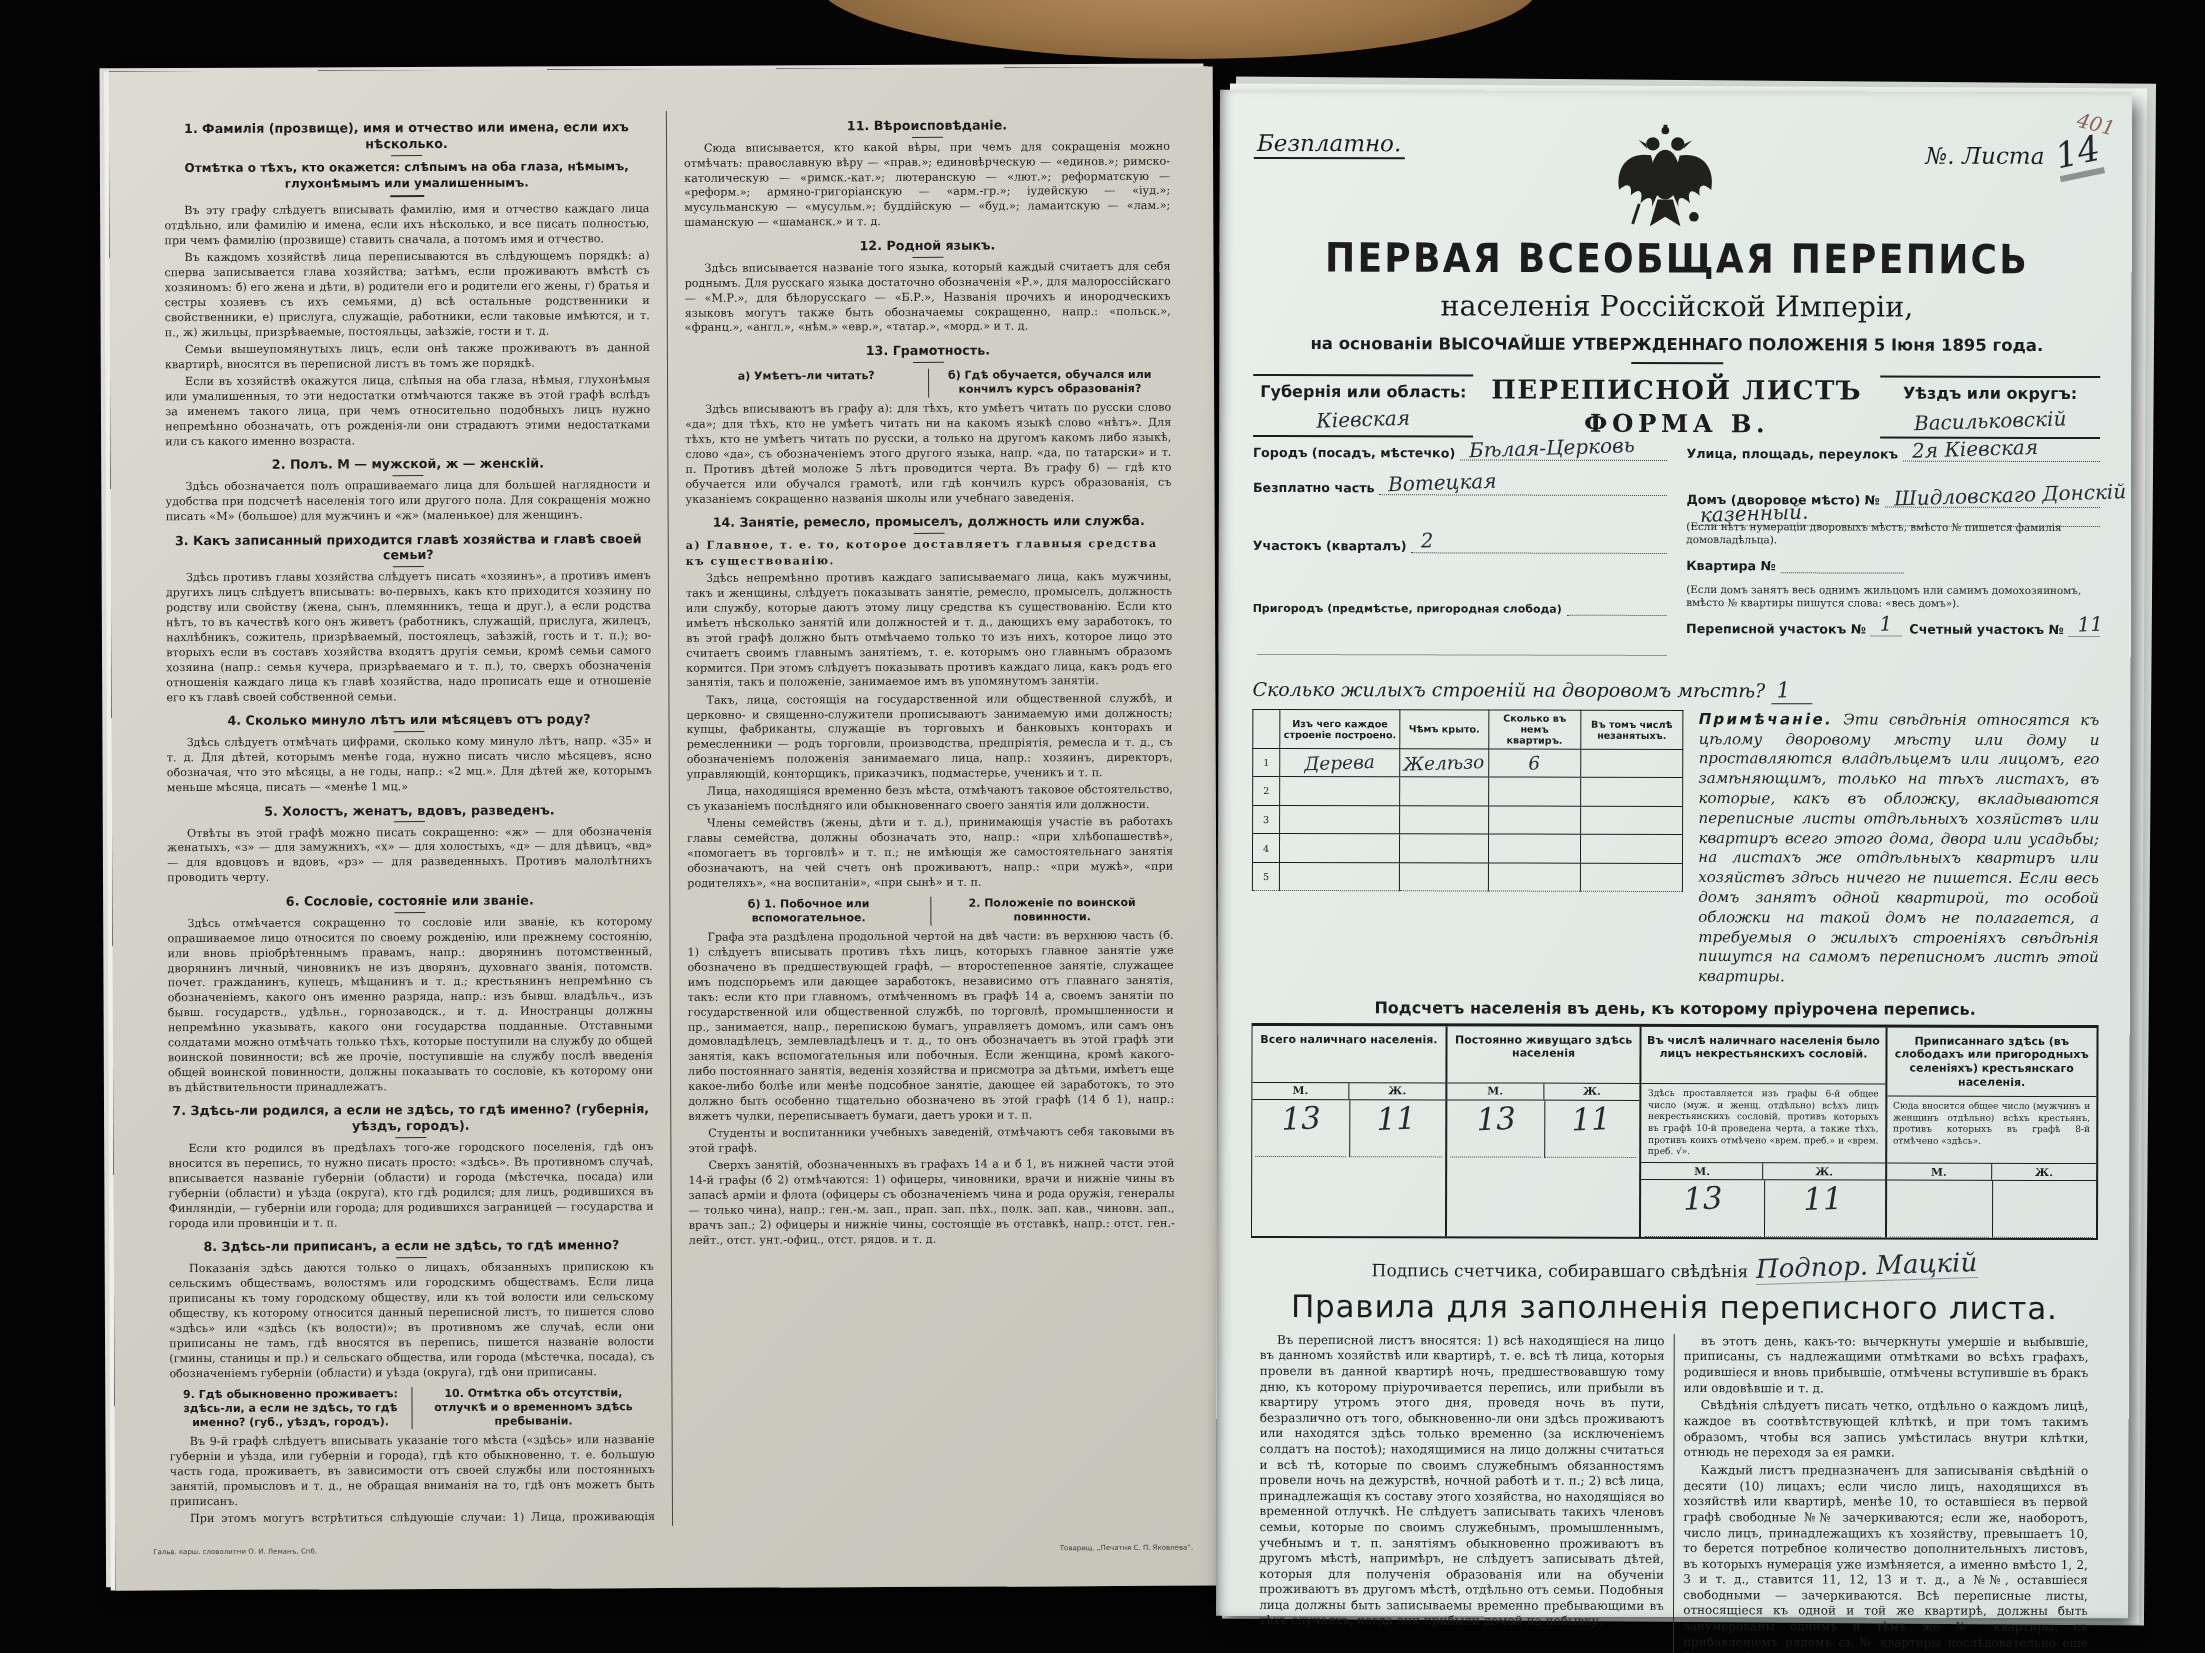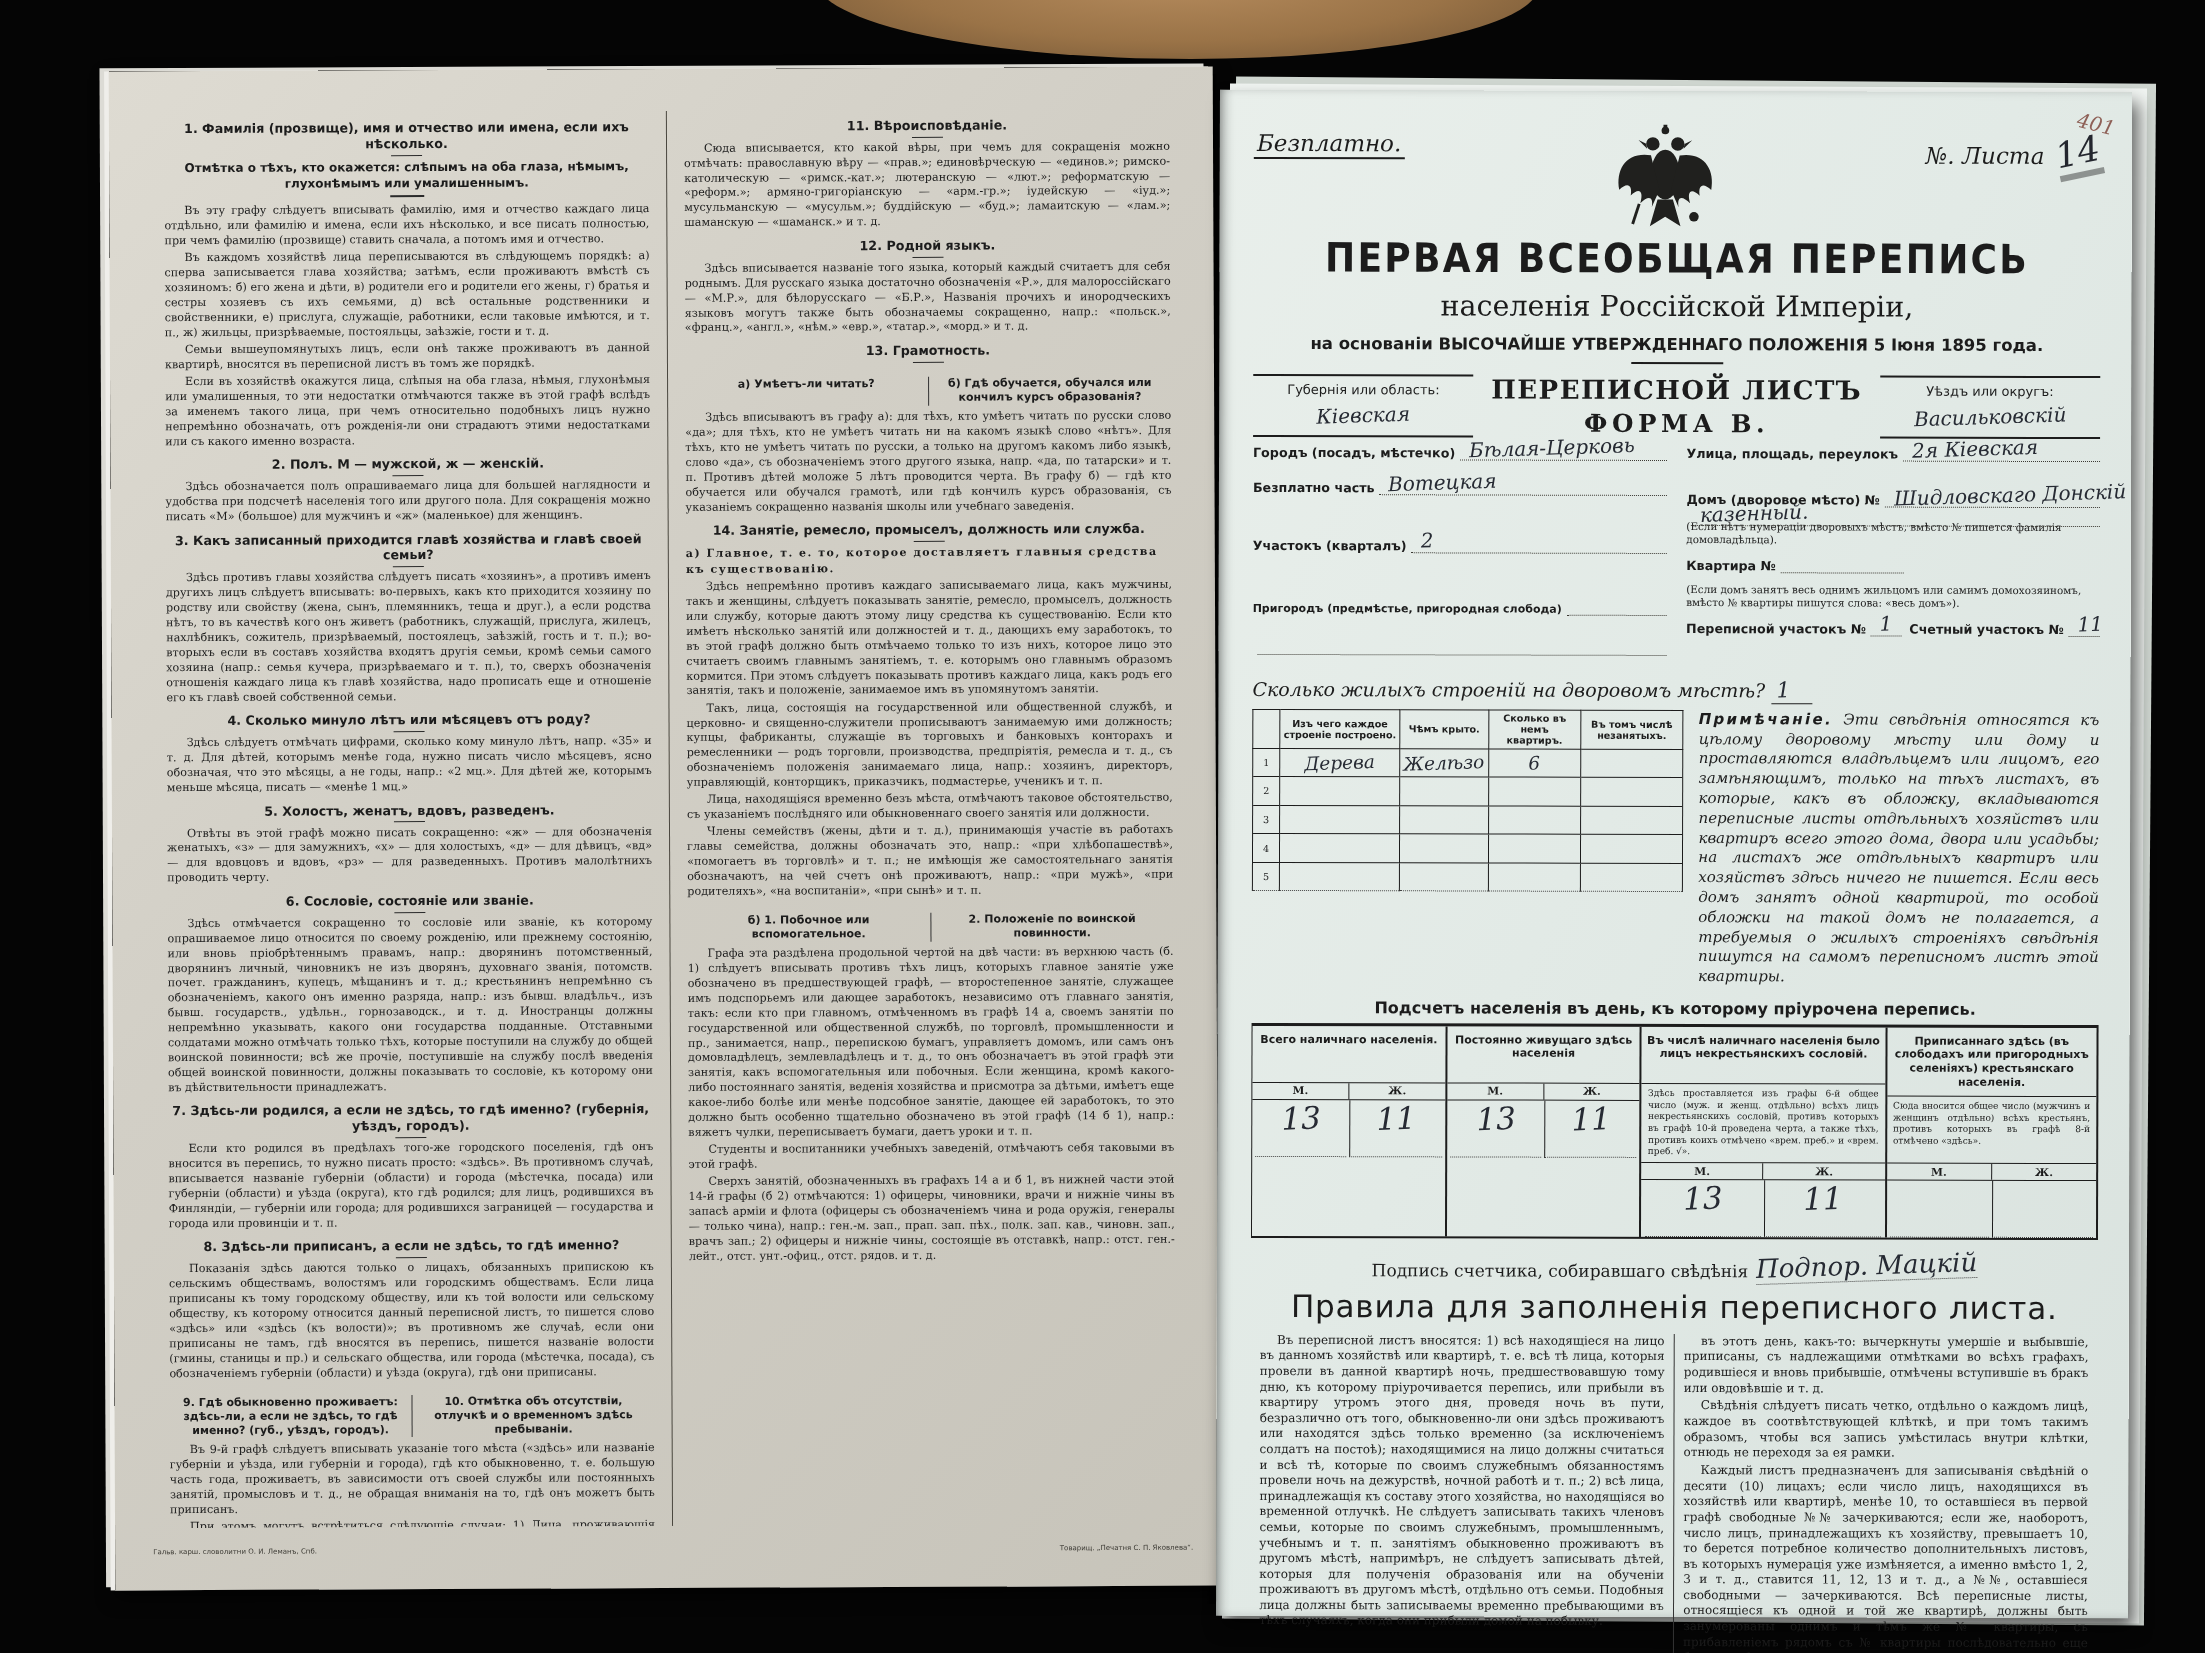--- a/index.html
+++ b/index.html
@@ -22,21 +22,21 @@
     padding:42px 26px 20px 38px;box-sizing:border-box;
   }
   .lp-cols{display:flex;height:1415px;overflow:hidden;}
   .lp-col{width:50%;padding:0 17px;box-sizing:border-box;overflow:hidden;}
   .lp-col.first{border-right:1.5px solid #4a473f;}
   .sec-h{font-family:"DejaVu Sans",sans-serif;font-weight:bold;font-size:12.7px;line-height:1.25;text-align:center;margin:7.7px 0 3.1px;}
   .sec-sh{font-family:"DejaVu Sans",sans-serif;font-weight:bold;font-size:12px;line-height:1.3;text-align:center;margin:4.6px 0 6.2px;}
   .sec-sh:after{content:"";display:block;width:34px;border-bottom:2.3px double #2a2a2a;margin:3.8px auto 0;}
   .sec-h:after{content:"";display:block;width:31px;border-bottom:1.5px solid #2a2a2a;margin:3.1px auto 0;}
   .sec-pair{display:flex;margin:6.2px 0 4.6px;}
-  .sec-pair-cell{flex:1;font-family:"DejaVu Sans",sans-serif;font-weight:bold;font-size:11px;line-height:1.3;text-align:center;padding:0 4.6px;margin-top:8px;}
+  .sec-pair-cell{flex:1;font-family:"DejaVu Sans",sans-serif;font-weight:bold;font-size:11px;line-height:1.3;text-align:center;padding:0 4.6px;}
   .sec-pair-cell + .sec-pair-cell{border-left:1.5px solid #333;}
   .sec-lead{font-weight:bold;font-size:11px;letter-spacing:1.5px;line-height:1.4;margin:3.1px 0 3.1px;}
   .para{font-size:11.2px;line-height:1.33;text-align:justify;text-indent:20px;margin:0 0 2.3px;}
   .lp-footer{display:flex;justify-content:space-between;margin-top:20px;font-size:7px;color:#3c3a34;font-family:"DejaVu Sans",sans-serif;}
   
   .right-stack1{position:absolute;left:1230px;top:80px;width:920px;height:1542px;background:#cfd6d0;transform:rotate(.45deg);}
   .right-stack2{position:absolute;left:1226px;top:86px;width:917px;height:1535px;background:#f0f4f1;transform:rotate(.3deg);}
   .right-page{
     position:absolute;left:1218px;top:91px;width:912px;height:1526px;
     background:linear-gradient(120deg,#e9efeb 0%,#e2eae6 45%,#d9e2de 100%);
@@ -49,21 +49,21 @@
   .sheet-no{font-style:italic;font-size:23px;margin-top:14px;white-space:nowrap;position:relative;}
   .sheet-no .hw-no{font-size:35px;font-style:italic;display:inline-block;transform:rotate(-12deg);margin-left:4.6px;color:#23262e;border-bottom:6.2px solid rgba(40,40,40,.45);}
   .corner-note{position:absolute;right:-14px;top:-20px;color:#7a3f34;font-style:italic;font-size:20px;transform:rotate(14deg);opacity:.8;}
   .eagle{margin-top:1.5px;}
   .rp-title1{font-family:"DejaVu Sans",sans-serif;font-weight:bold;font-size:36px;letter-spacing:2.3px;text-align:center;transform:scale(1,1.12);margin:6.2px 0 10.8px;}
   .rp-title2{font-size:28.5px;text-align:center;margin:1.5px 0 12.3px;}
   .rp-title3{font-family:"DejaVu Sans",sans-serif;font-weight:bold;font-size:16.5px;text-align:center;margin:3.1px 0 7.7px;}
   .rp-rule{width:92px;border-bottom:2.3px solid #1c1c1c;margin:1.5px auto 10.8px;}
   .form-row{display:flex;align-items:stretch;margin-bottom:7.7px;}
   .form-box{width:208px;border-top:2.3px solid #1c1c1c;border-bottom:2.3px solid #1c1c1c;padding:6.2px 6.2px 1.5px;text-align:center;}
-  .form-box .bx-label{font-family:"DejaVu Sans",sans-serif;font-weight:normal;font-size:13px;}
+  .form-box .bx-label{font-family:"DejaVu Sans",sans-serif;font-weight:bold;font-size:16px;}
   .form-box .hw{display:block;margin-top:6.2px;}
   .form-center{flex:1;text-align:center;padding:0 7.7px;}
   .form-center .fc1{font-family:"DejaVu Serif",serif;font-weight:bold;font-size:26px;letter-spacing:1.5px;}
   .form-center .fc2{font-family:"DejaVu Serif",serif;font-weight:bold;font-size:24.6px;letter-spacing:4.6px;margin-top:4.6px;}
   .hw{font-family:"DejaVu Serif",serif;font-style:italic;color:#262a33;font-size:20px;transform:rotate(-2deg);display:inline-block;}
   .fields{display:flex;gap:20px;margin-top:4.6px;}
   .fields .fcol{flex:1;}
   .fieldline{display:flex;align-items:flex-end;margin:0 0 20px;}
   .fieldline .flabel{font-family:"DejaVu Sans",sans-serif;font-weight:bold;font-size:12.7px;white-space:nowrap;}
   .dotline{flex:1;border-bottom:1.5px dotted #3c3a34;margin-left:4.6px;position:relative;height:4.6px;}

